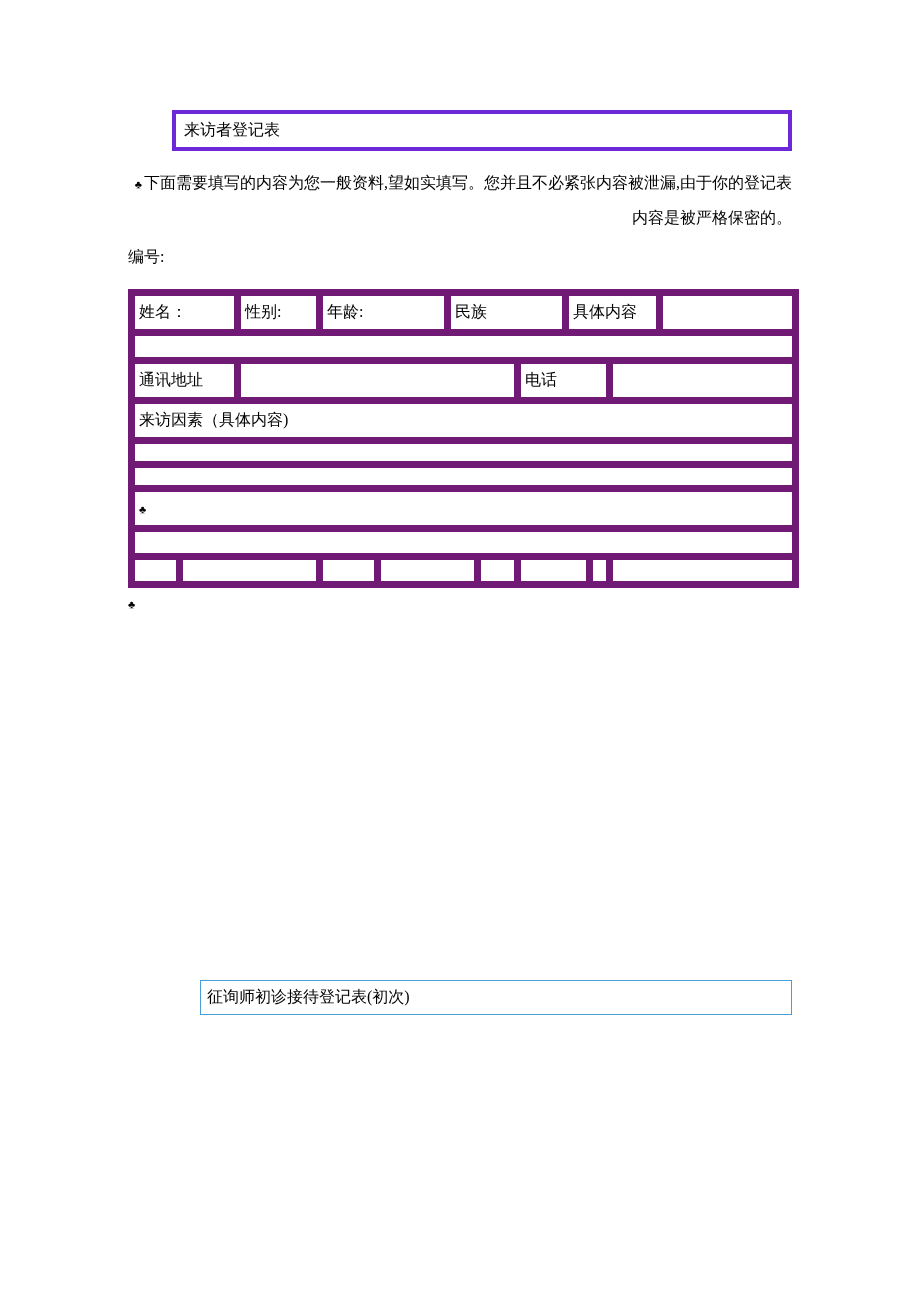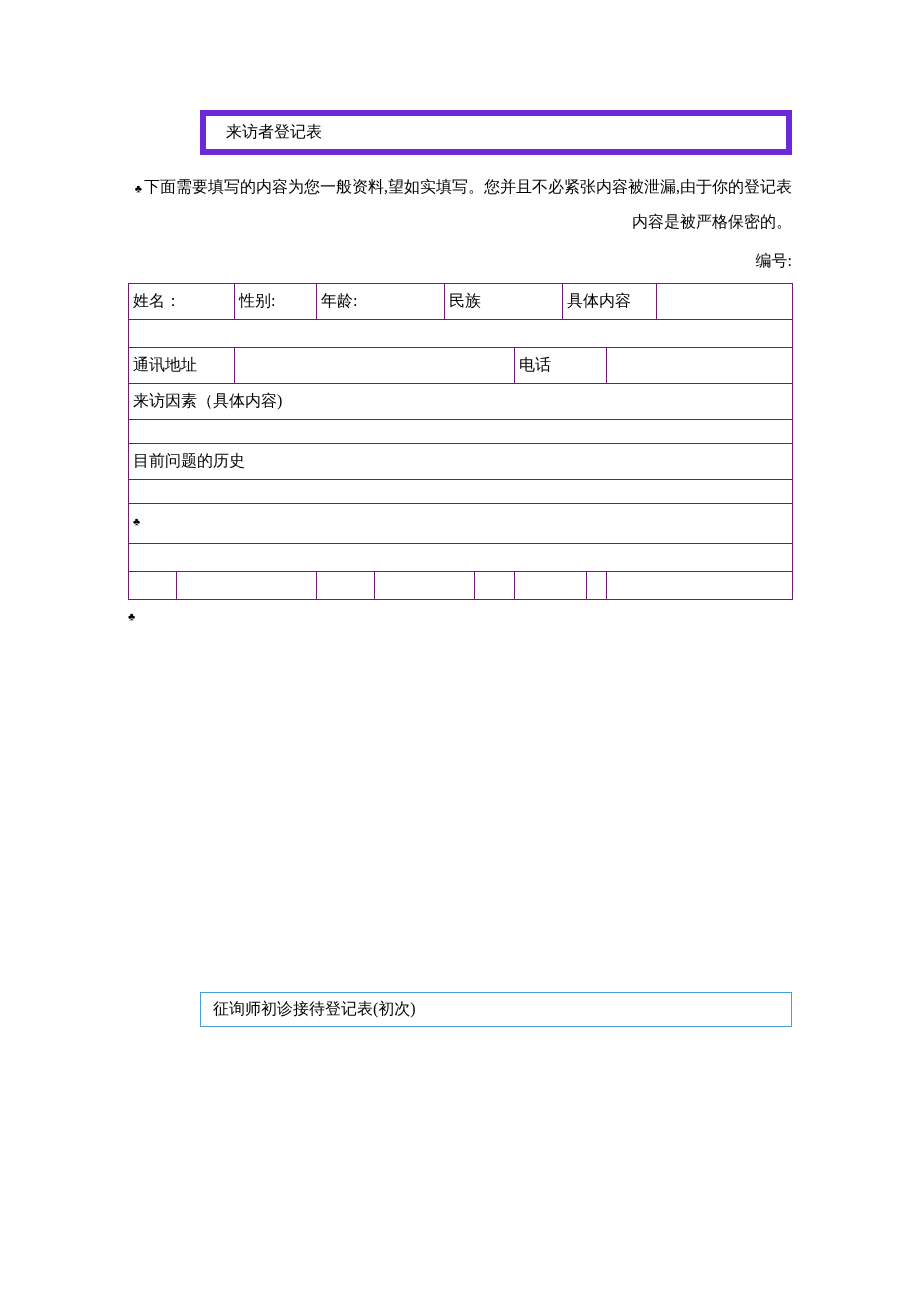--- a/index.html
+++ b/index.html
@@ -7,65 +7,64 @@
       width: 920px;
       height: 1302px;
       background: #fff;
       font-family: "SimSun", "宋体", serif;
       font-size: 16px;
       color: #000;
       padding: 110px 128px 0 128px;
       position: relative;
     }
     .title-box {
-      border: 6px solid #6d28d9;
-      padding: 6px 20px;
-      margin-left: 72px;
+      border: 4px solid #6d28d9;
+      padding: 6px 8px;
+      margin-left: 44px;
       margin-right: 0;
       margin-bottom: 14px;
     }
     .intro-line {
       line-height: 2.2;
       margin-bottom: 4px;
       text-align: right;
     }
     .serial {
       margin-top: 6px;
-      margin-bottom: 6px;
+      margin-bottom: 16px;
       line-height: 2;
-      text-align: right;
     }
     table.form {
       width: 100%;
       border-collapse: collapse;
       table-layout: fixed;
     }
     table.form td {
-      border: 1px solid #701a75;
+      border: 7px solid #701a75;
       padding: 6px 4px;
       height: 36px;
       vertical-align: middle;
       font-size: 16px;
       overflow: hidden;
       white-space: nowrap;
     }
     table.form tr.short td { height: 28px; }
     table.form tr.shorter td { height: 24px; }
     .glyph {
       font-size: 11px;
       display: inline-block;
       vertical-align: middle;
       margin-right: 2px;
     }
     .spacer-large {
       height: 370px;
     }
     .title-box-2 {
       border: 1px solid #4a9ed8;
-      padding: 6px 12px;
+      padding: 6px 6px;
       margin-left: 72px;
       margin-right: 0;
     }
     .after-glyph {
       margin-top: 10px;
       font-size: 11px;
     }
   </style>
 </head>
 <body>
@@ -119,23 +118,20 @@
   </tr>
 
   <tr>
     <td colspan="12">来访因素（具体内容)</td>
   </tr>
 
   <tr class="shorter">
     <td colspan="12"></td>
   </tr>
 
-  <tr>
-    <td colspan="12">目前问题的历史</td>
-  </tr>
 
   <tr class="shorter">
     <td colspan="12"></td>
   </tr>
 
 
   <tr>
     <td colspan="12" style="vertical-align:top;height:40px"><span class="glyph">♣</span></td>
   </tr>
 

